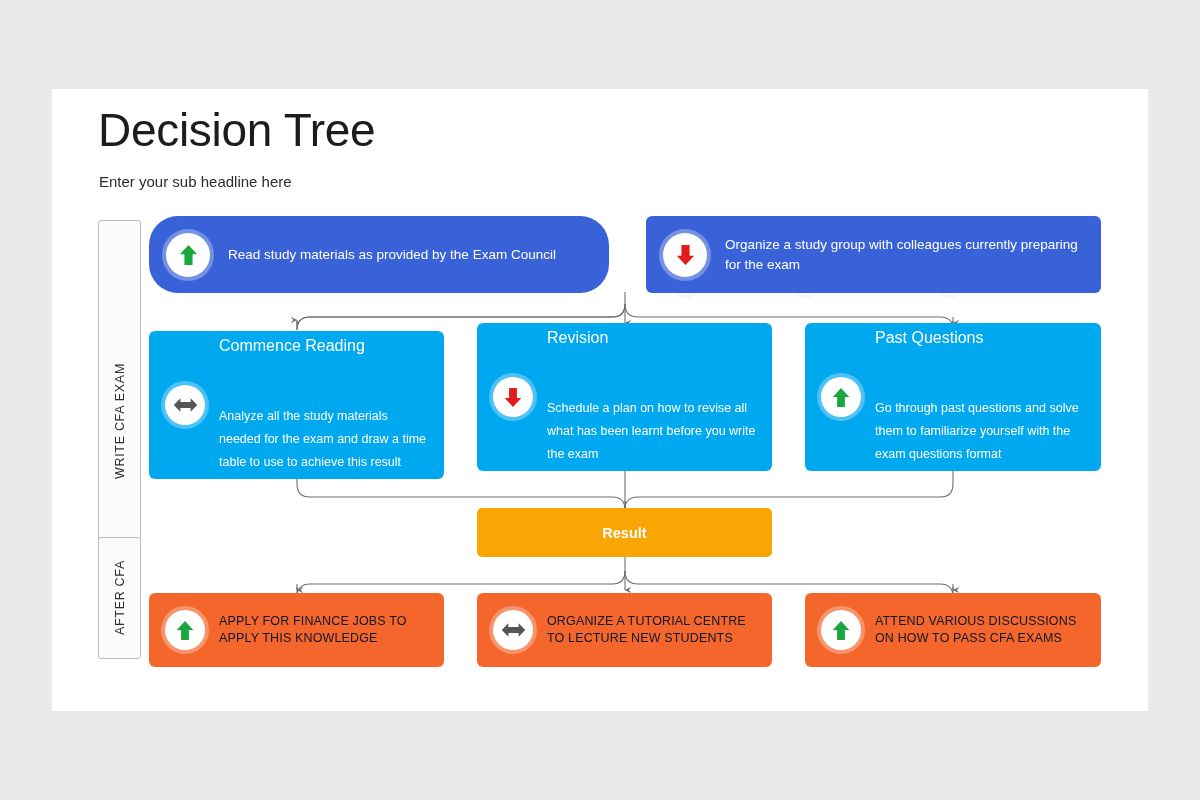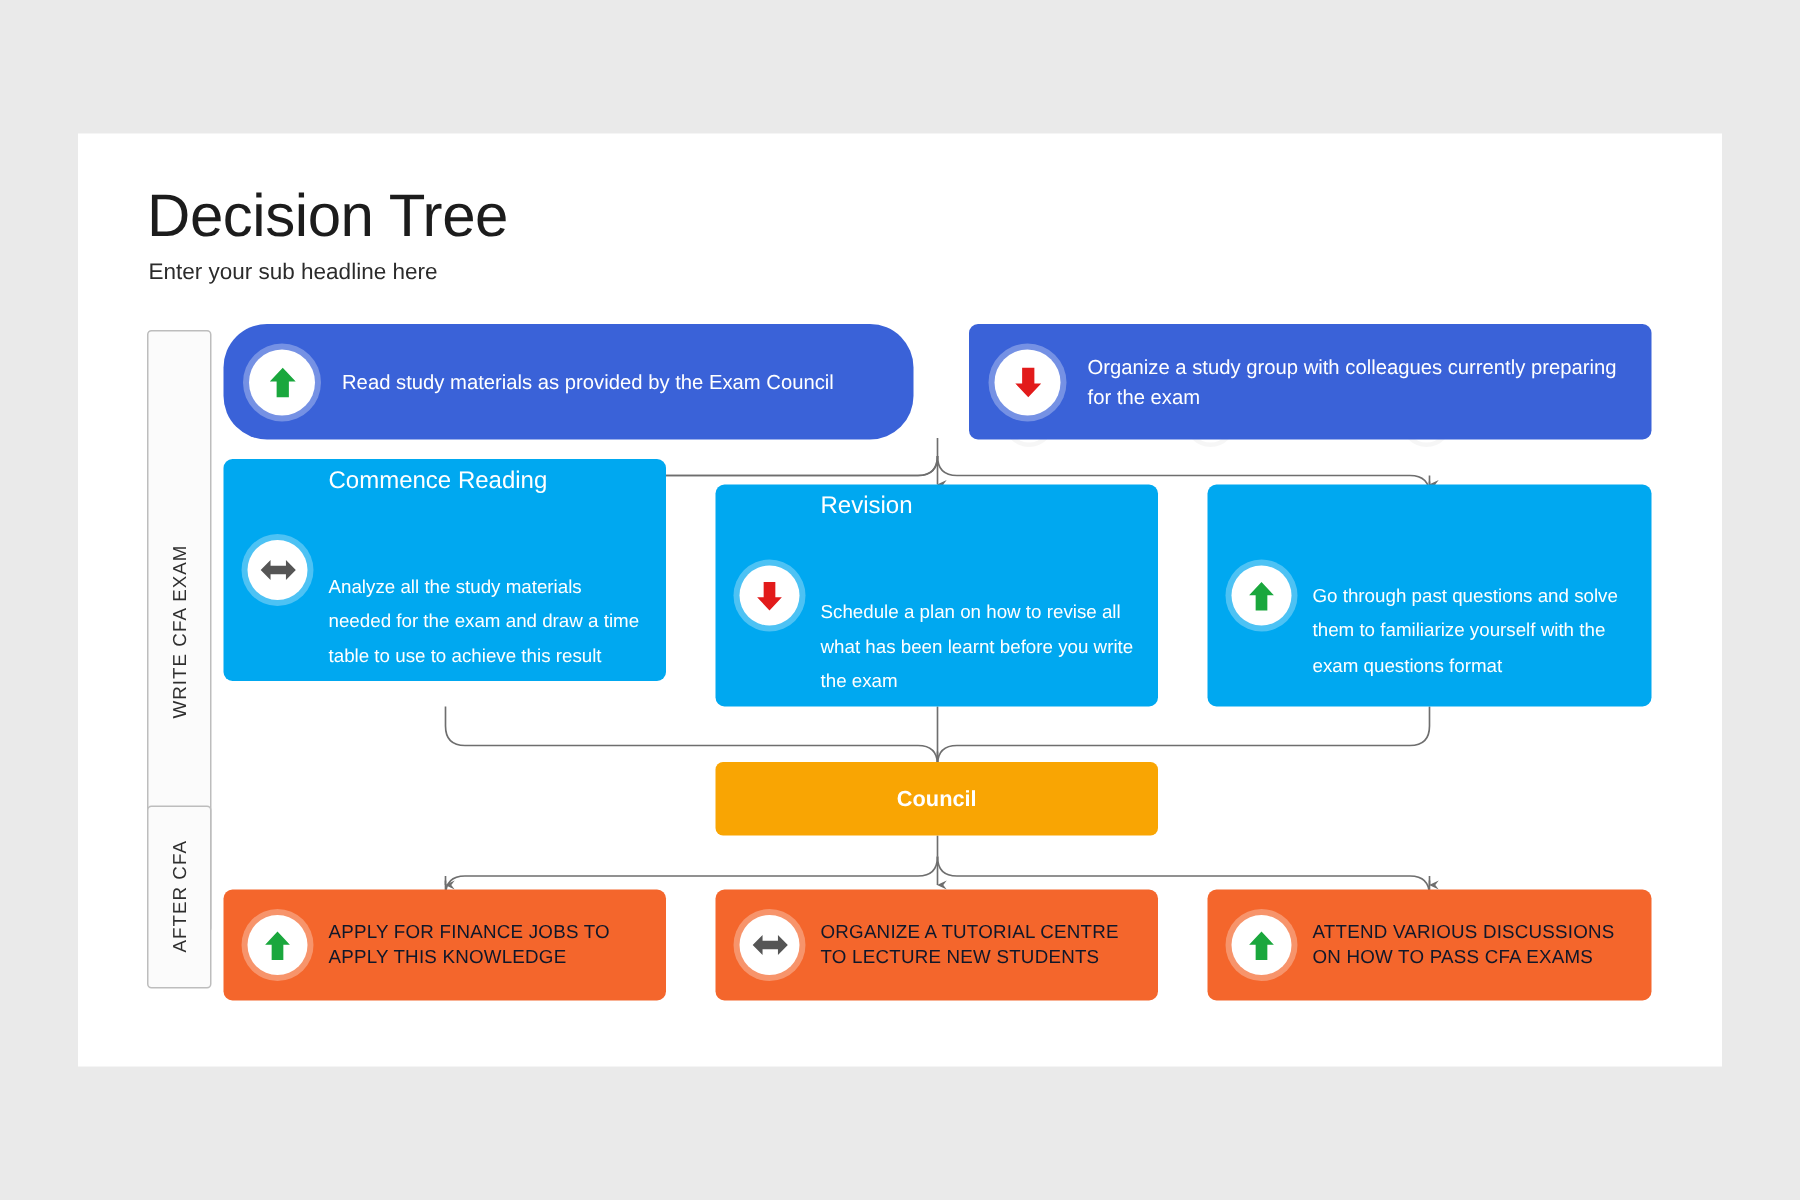--- a/index.html
+++ b/index.html
@@ -21,22 +21,22 @@
     top: 89px;
     width: 1096px;
     height: 622px;
     background: #ffffff;
   }
 
   
   #page-title {
     position: absolute;
     left: 46px;
-    top: 33px;
-    font-size: 40px;
+    top: 14px;
+    font-size: 46px;
     font-weight: 400;
     color: #1c1c1c;
     letter-spacing: -0.3px;
     white-space: nowrap;
   }
   #page-subtitle {
     position: absolute;
     left: 47px;
     top: 84px;
     font-size: 15px;
@@ -285,21 +285,21 @@
     <span class="badge lg">
       <svg width="21" height="22" viewBox="0 0 13 14" aria-hidden="true">
         <path d="M6.5 13.3 L1 7.4 L3.9 7.4 L3.9 0.7 L9.1 0.7 L9.1 7.4 L12 7.4 Z" fill="#e21b1b"></path>
       </svg>
     </span>
     <div class="body">
       <div class="text">Organize a study group with colleagues currently preparing for the exam</div>
     </div>
   </div>
 
-  <div class="node mid" style="left:97px; top:217px; width:295px;">
+  <div class="node mid" style="left:97px; top:242px; width:295px;">
     <span class="badge md">
       <svg width="25" height="16" viewBox="0 0 19 12" aria-hidden="true">
         <path d="M0.6 6 L5.6 0.9 L5.6 3.8 L13.4 3.8 L13.4 0.9 L18.4 6 L13.4 11.1 L13.4 8.2 L5.6 8.2 L5.6 11.1 Z" fill="#555555"></path>
       </svg>
     </span>
     <div class="body">
       <div class="title">Commence Reading</div>
       <div class="text">Analyze all the study materials needed for the exam and draw a time table to use to achieve this result</div>
     </div>
   </div>
@@ -316,26 +316,27 @@
     </div>
   </div>
 
   <div class="node mid" style="left:753px; top:234px; width:296px;">
     <span class="badge md">
       <svg width="20" height="21" viewBox="0 0 13 14" aria-hidden="true">
         <path d="M6.5 0.7 L12 6.6 L9.1 6.6 L9.1 13.3 L3.9 13.3 L3.9 6.6 L1 6.6 Z" fill="#1aa73d"></path>
       </svg>
     </span>
     <div class="body">
+      <div class="title">Past Questions</div>
       <div class="text">Go through past questions and solve them to familiarize yourself with the exam questions format</div>
     </div>
   </div>
 
   <div id="node-result" style="left:425px; top:419px; width:295px; height:49px;">
-    <span class="label">Council</span>
+    <span class="label">Result</span>
   </div>
 
   <div class="node bot" style="left:97px; top:504px; width:295px;">
     <span class="badge md">
       <svg width="20" height="21" viewBox="0 0 13 14" aria-hidden="true">
         <path d="M6.5 0.7 L12 6.6 L9.1 6.6 L9.1 13.3 L3.9 13.3 L3.9 6.6 L1 6.6 Z" fill="#1aa73d"></path>
       </svg>
     </span>
     <div class="body">
       <div class="text">APPLY FOR FINANCE JOBS TO APPLY THIS KNOWLEDGE</div>

